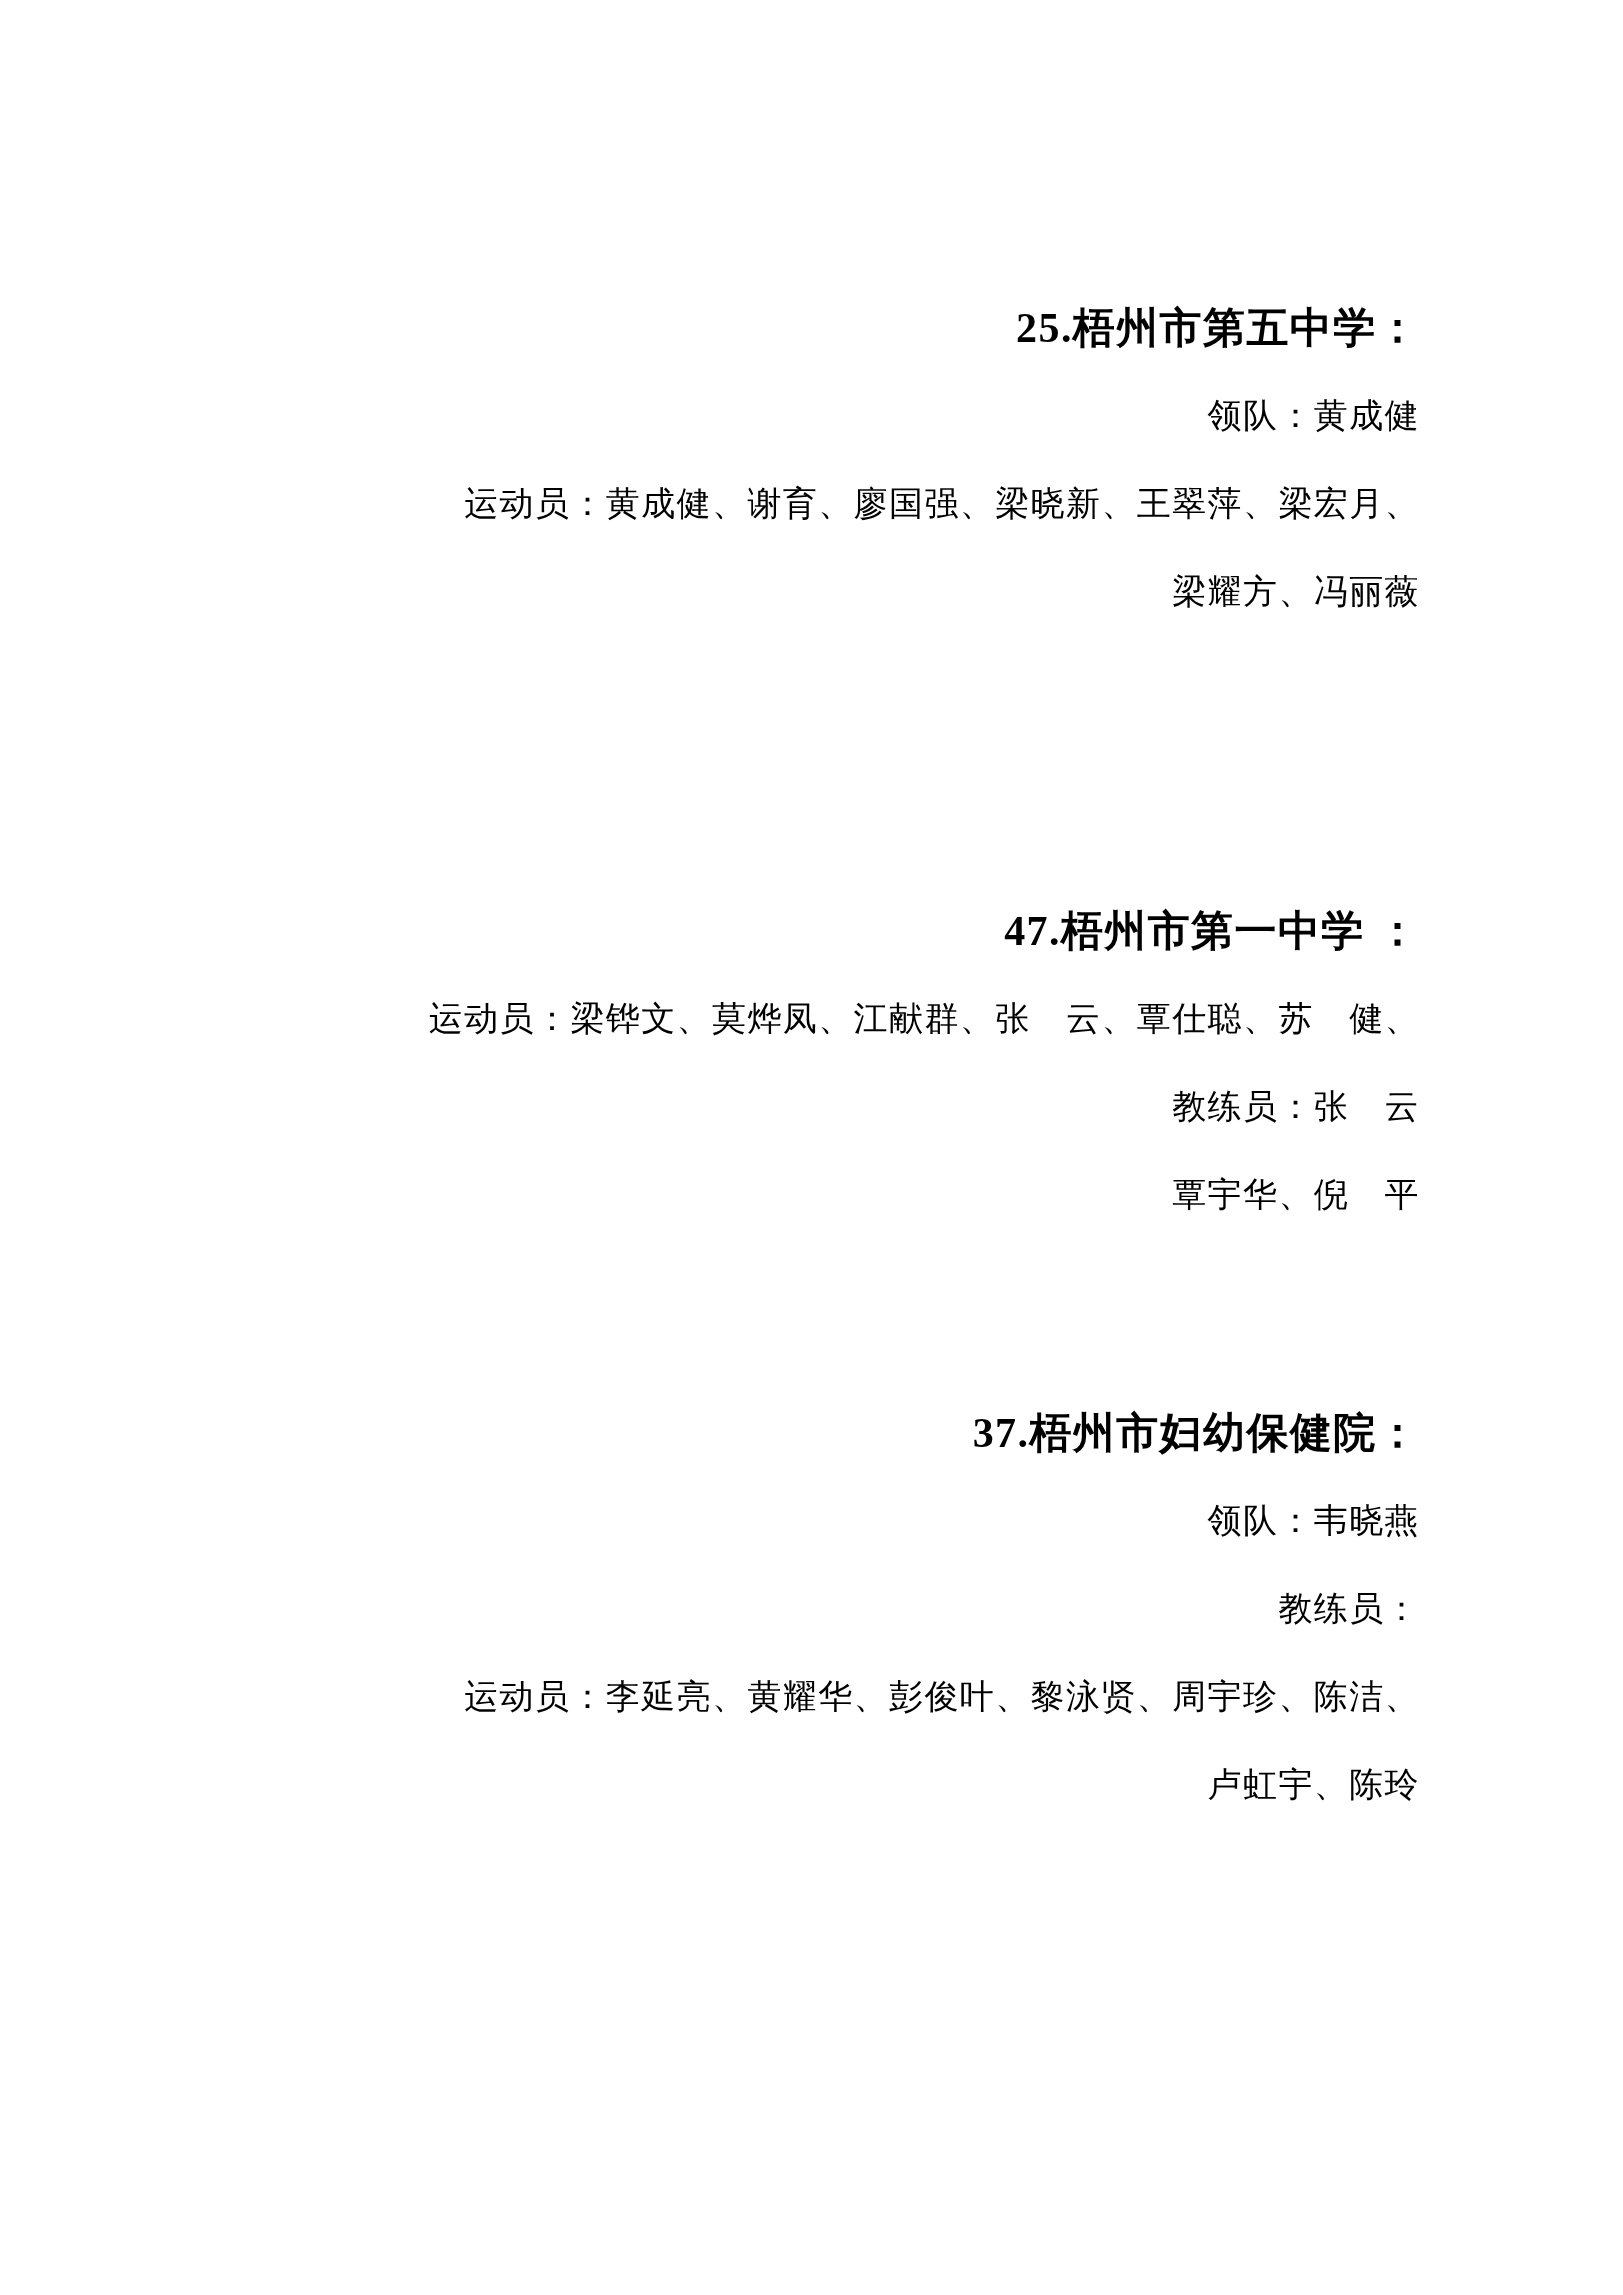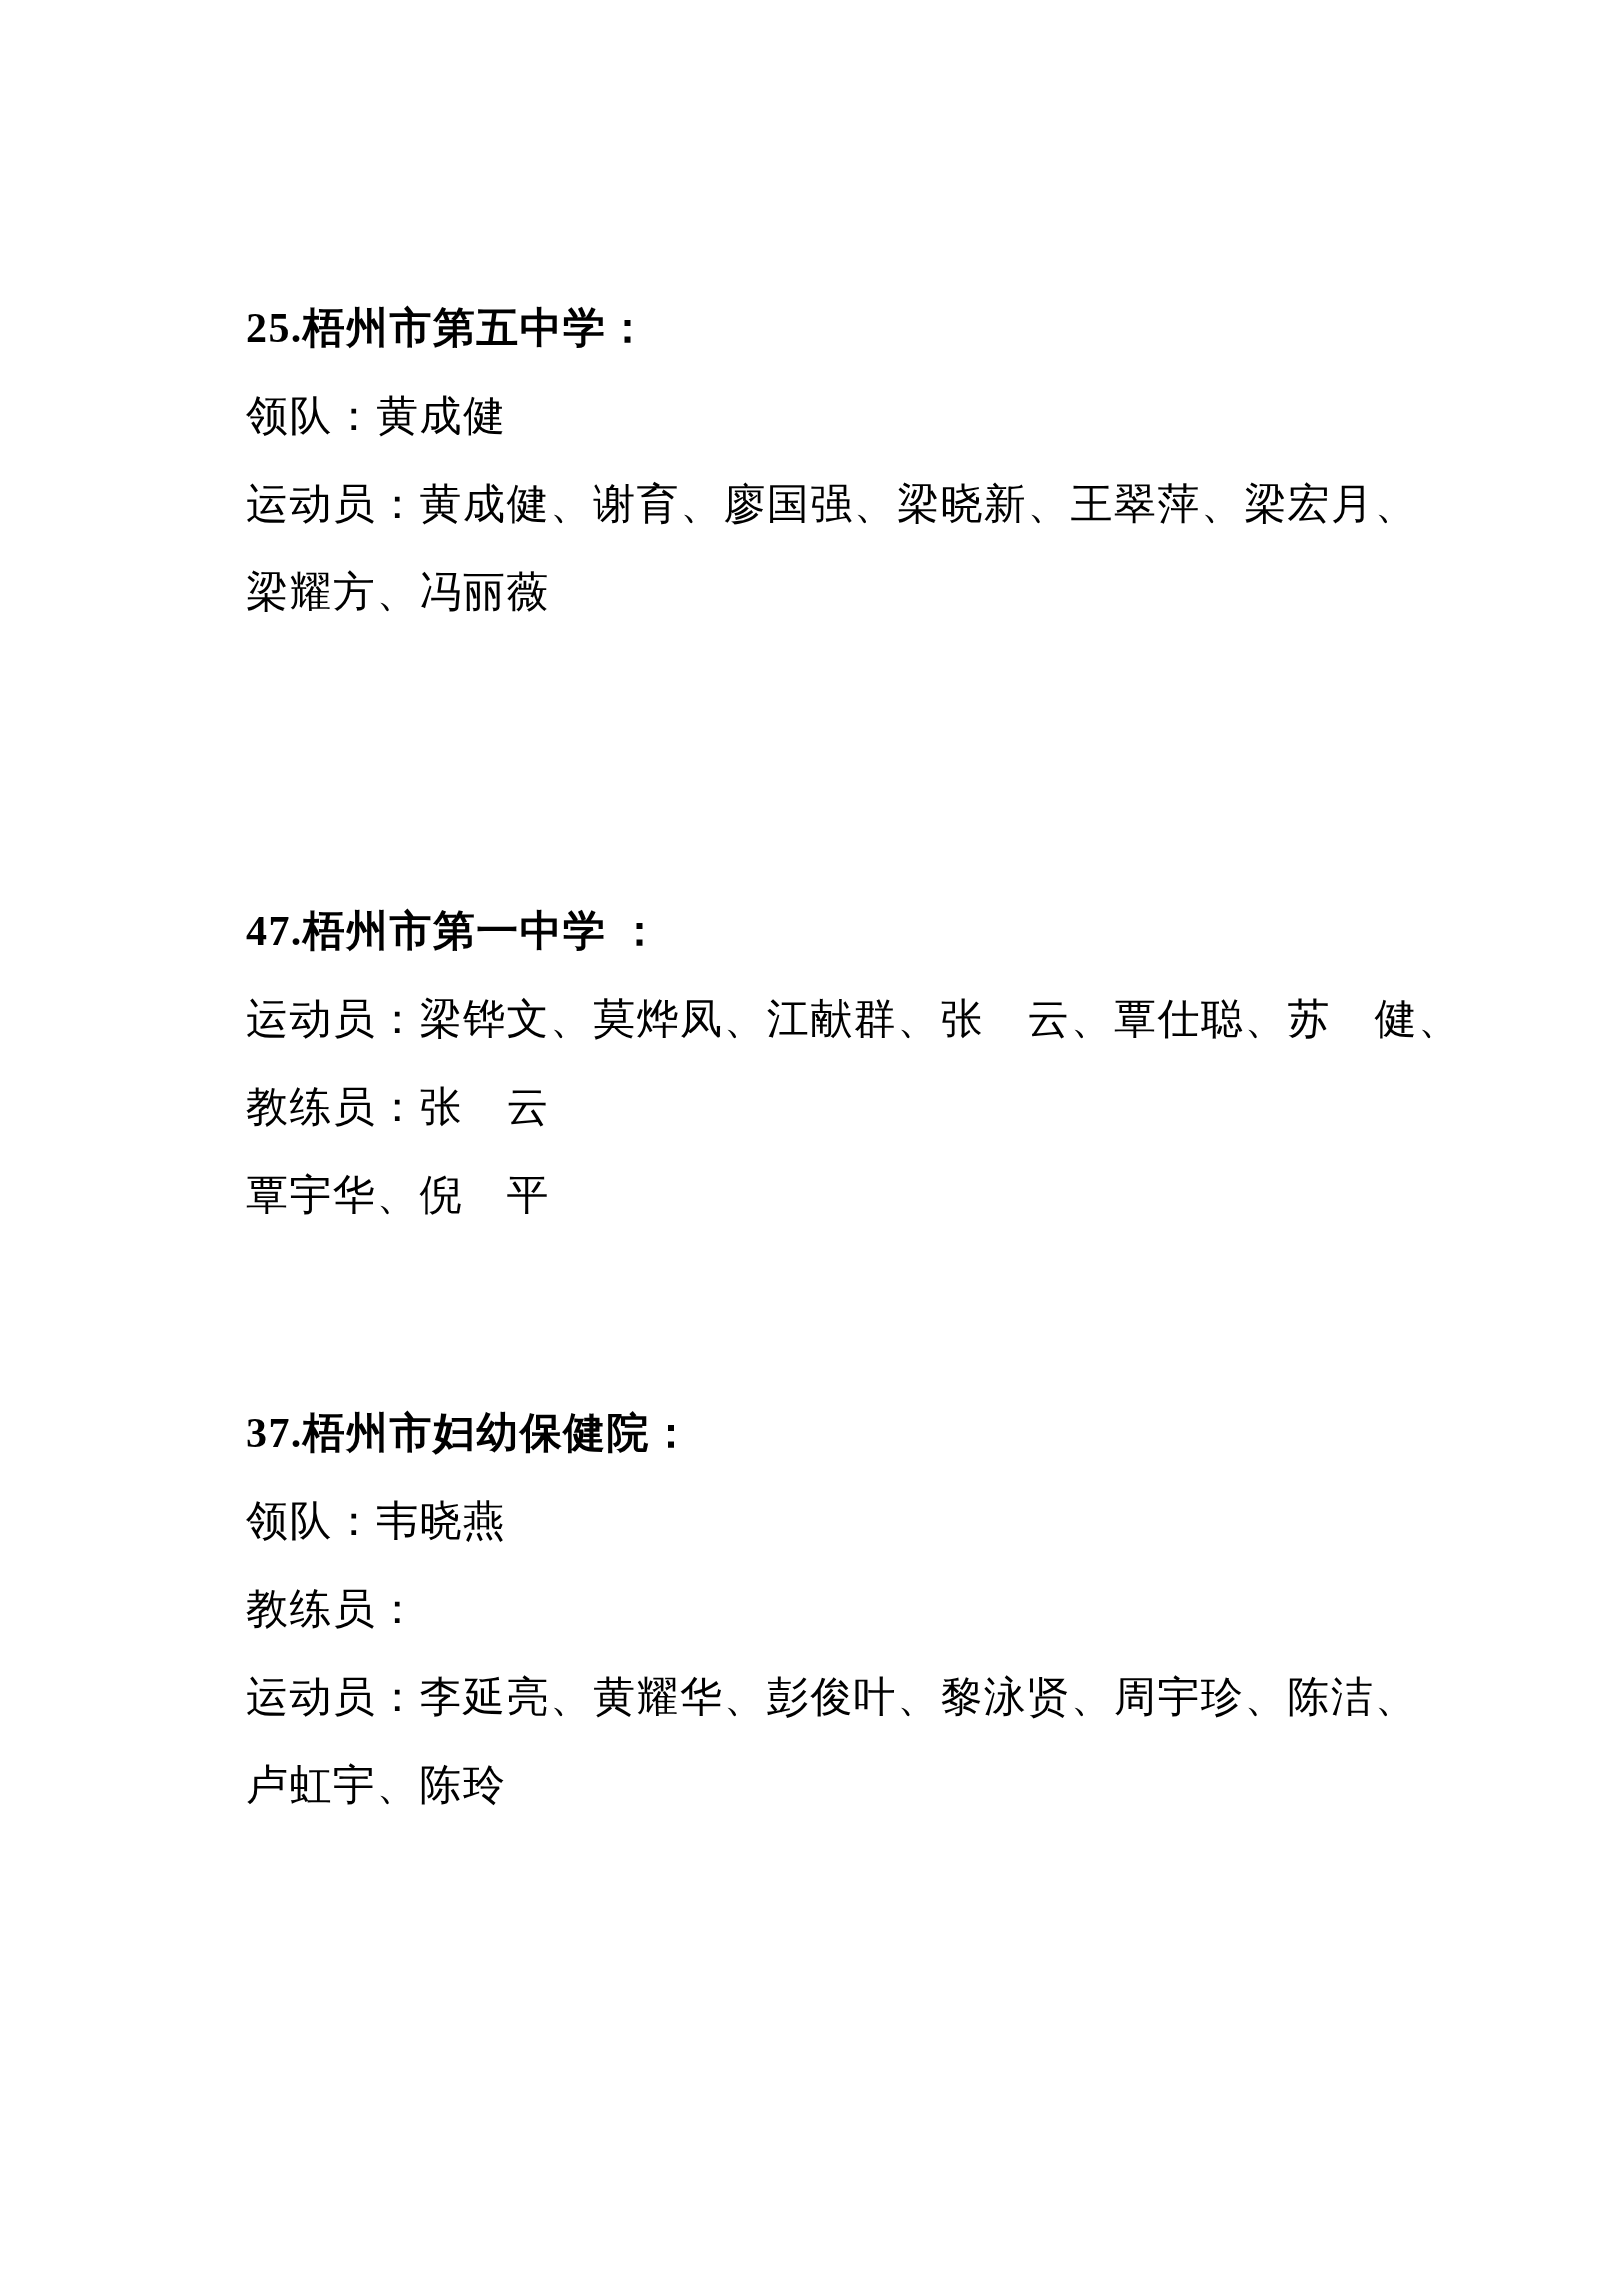--- a/index.html
+++ b/index.html
@@ -8,32 +8,33 @@
     height: 2295px;
     background: #ffffff;
     position: relative;
     overflow: hidden;
     margin: 0 auto;
     font-family: "Liberation Serif", "DejaVu Serif", serif;
     color: #000000;
   }
   .content {
     padding: 284px 203px 0 246px;
+    text-align: right;
   }
   .team-section { margin: 0; }
   .team-section p { margin: 0; }
   .heading {
     font-size: 42px;
     line-height: 88px;
     font-weight: 700;
     white-space: nowrap;
     letter-spacing: 1.4px;
   }
   .line {
-    font-size: 42px;
+    font-size: 34px;
     line-height: 88px;
     white-space: nowrap;
     letter-spacing: 1.4px;
   }
   .section-26 { margin-top: 251px; }
   .section-27 { margin-top: 150px; }
 </style>
 </head>
 <body>
 

